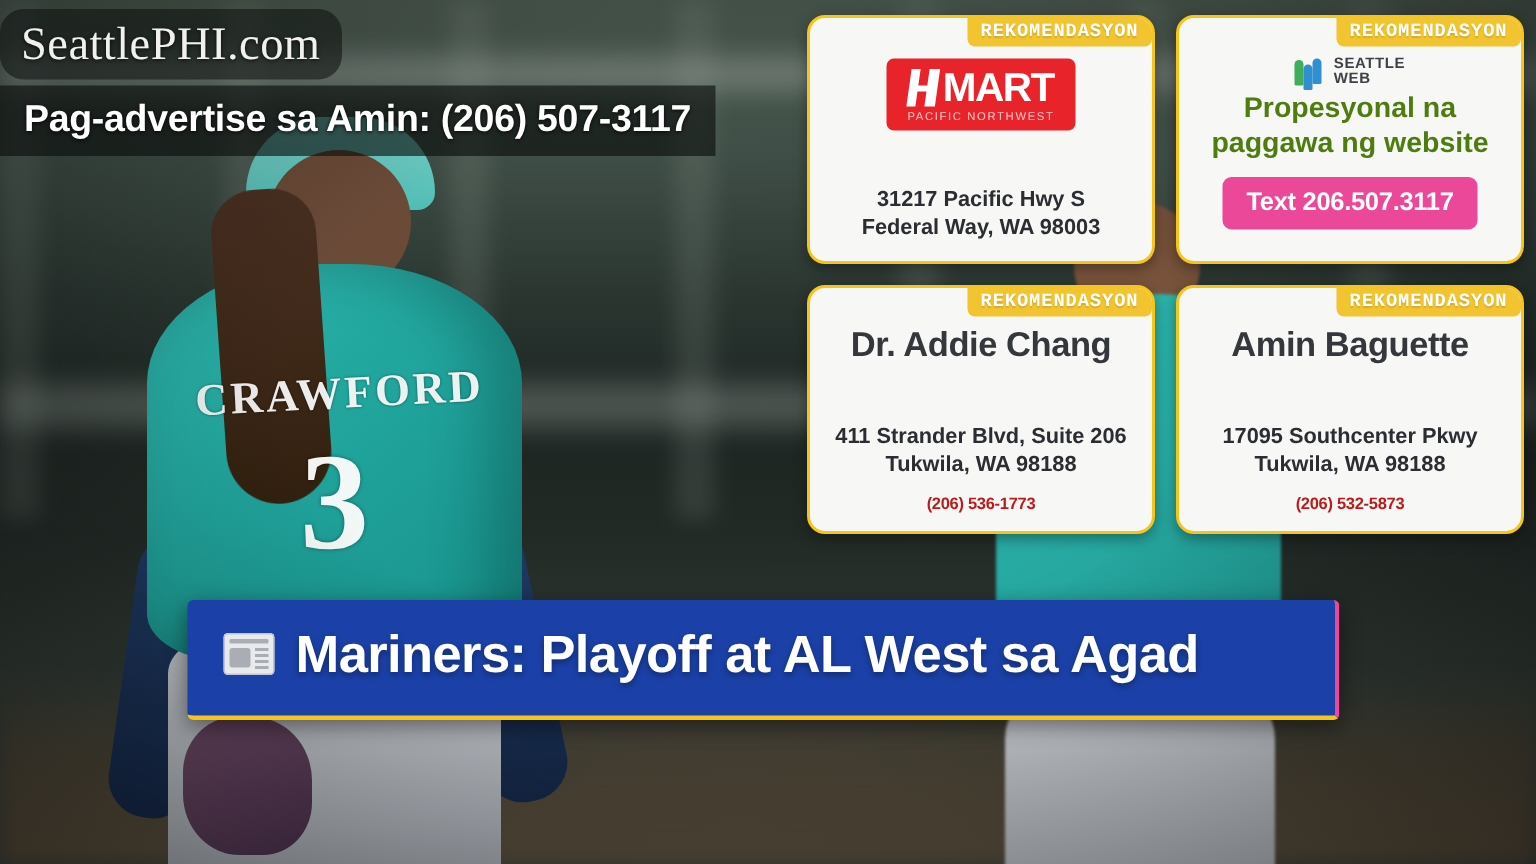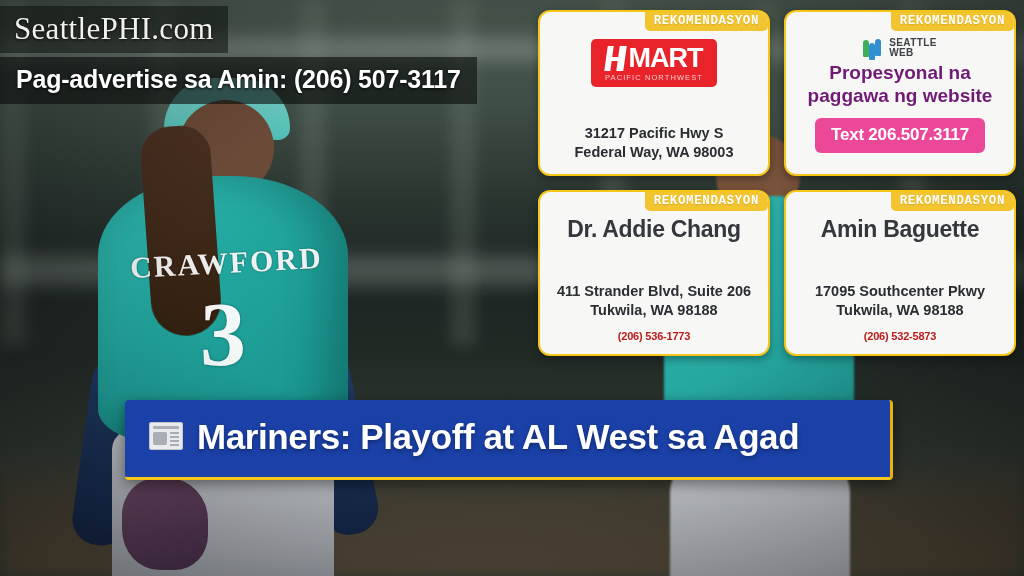--- a/index.html
+++ b/index.html
@@ -173,20 +173,21 @@
   }
   .brand-logo {
     background: rgba(12,16,14,.55);
     color: #f0f0ee;
     font-family: "Liberation Serif", serif;
     font-size: 31px;
     line-height: 1;
     padding: 7px 14px 9px 14px;
     letter-spacing: .3px;
     text-shadow: 0 1px 3px rgba(0,0,0,.8);
+    border-radius: 16px;
   }
   .brand-advertise {
     margin-top: 4px;
     background: rgba(10,13,11,.62);
     color: #ffffff;
     font-size: 25px;
     font-weight: bold;
     line-height: 1;
     padding: 10px 16px 12px 16px;
     letter-spacing: -.2px;
@@ -256,21 +257,21 @@
     font-size: 11px;
     font-weight: bold;
     color: #b91c1c;
     text-align: center;
     margin-top: 10px;
     letter-spacing: -.2px;
   }
   .card-tagline {
     font-size: 19px;
     font-weight: bold;
-    color: #701a75;
+    color: #4d7c0f;
     text-align: center;
     line-height: 1.2;
     margin: 2px 0 0 0;
   }
   .cta-button {
     display: inline-block;
     background: #ec4899;
     color: #ffffff;
     font-size: 17px;
     font-weight: bold;
@@ -355,21 +356,21 @@
     letter-spacing: .4px;
     text-align: left;
   }
 
   
   .headline {
     position: absolute;
     left: 125px; top: 400px;
     width: 768px;
     background: #1b41a8;
-    border-right: 3px solid #eab308;
+    border-right: 3px solid #ec4899;
     border-bottom: 3px solid #f5c518;
     border-radius: 4px;
     box-shadow: 0 4px 14px rgba(0,0,0,.45);
     padding: 16px 22px 18px 24px;
     box-sizing: border-box;
     display: flex;
     align-items: flex-start;
     gap: 14px;
   }
   .news-icon {

